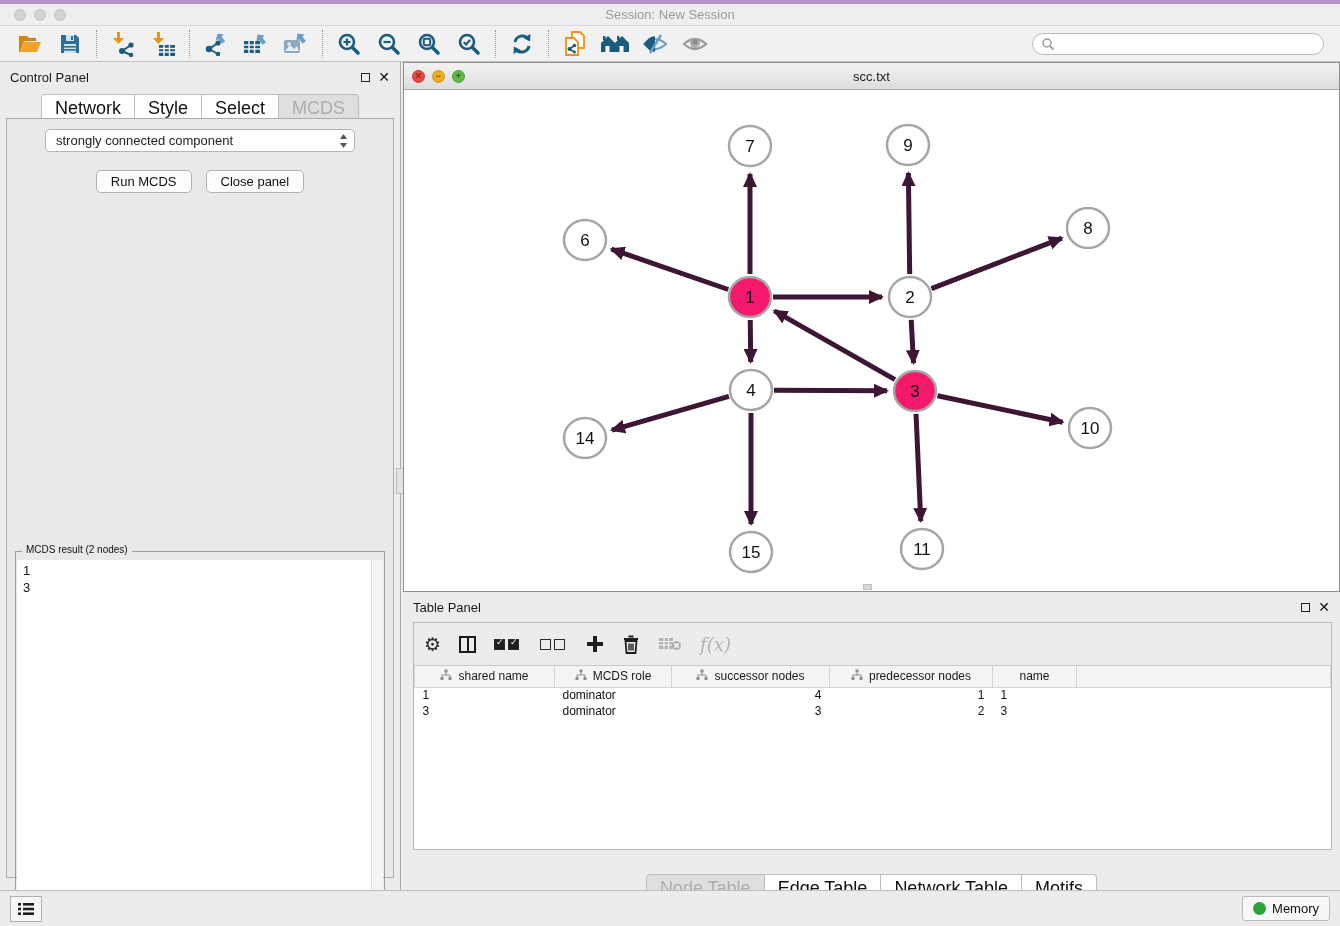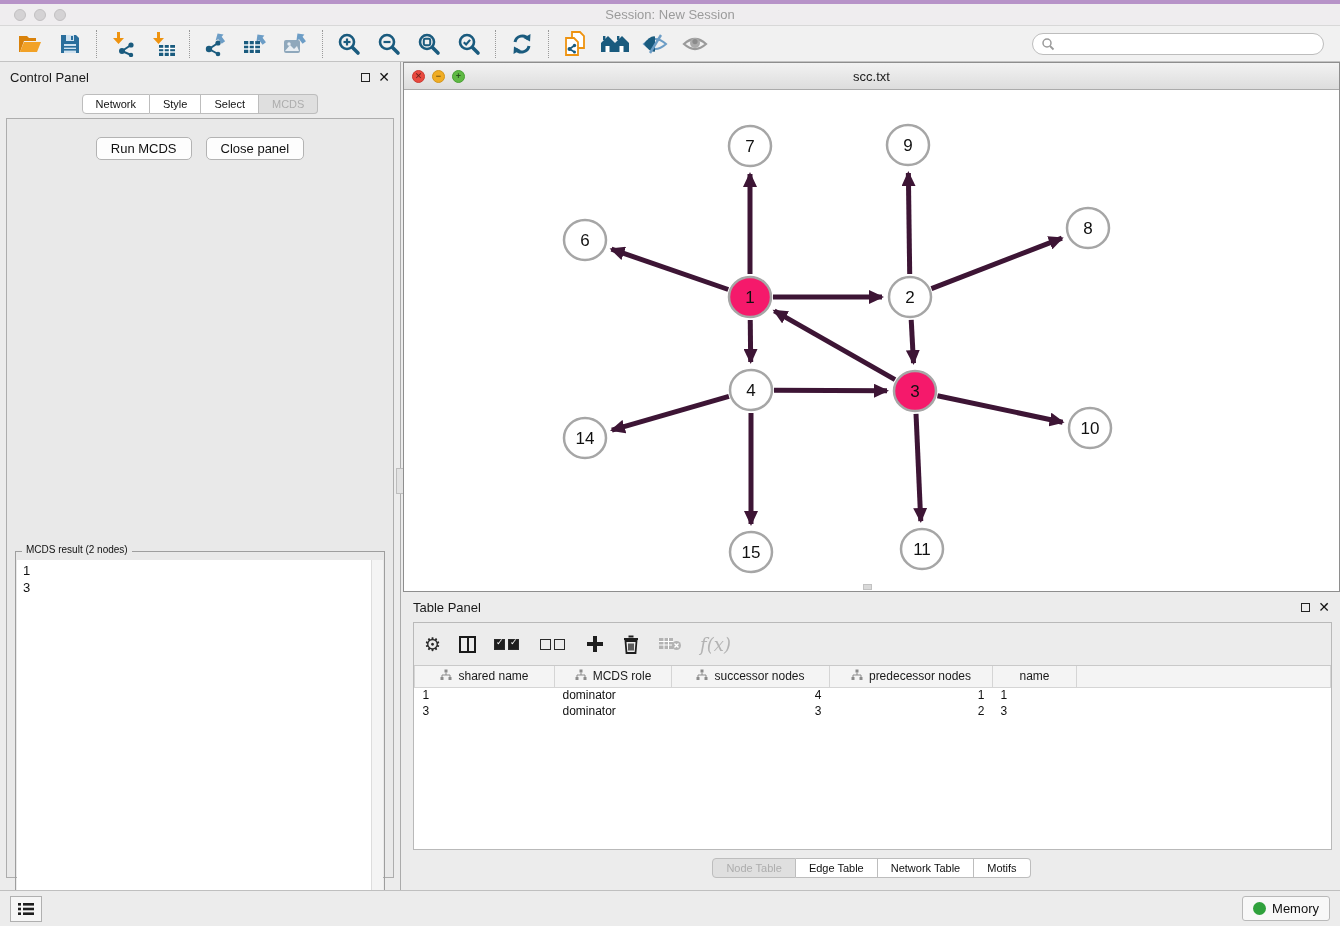--- a/index.html
+++ b/index.html
@@ -35,21 +35,21 @@
   
   .control-panel { position:absolute; left:0; top:62px; width:401px; height:828px; background:#ECECEC; border-right:1px solid #ABABAB; }
   .panel-header { height:30px; display:flex; align-items:center; padding:0 10px; }
   .panel-title { font-size:13px; color:#1A1A1A; }
   .win-btns { margin-left:auto; display:flex; gap:8px; align-items:center; }
   .wb-square { width:9px; height:9px; border:1.5px solid #222; display:inline-block; }
   .wb-x { font-weight:bold; font-size:14px; color:#111; line-height:1; }
   .seg-tabs { display:flex; justify-content:center; margin-top:2px; }
   .seg-tab {
     background:#fff; border:1px solid #BDBDBD; border-left:none;
-    padding:3px 13px; font-size:11px; color:#111; cursor:default;
+    padding:3px 13px; font-size:18px; color:#111; cursor:default;
   }
   .seg-tab:first-child { border-left:1px solid #BDBDBD; border-radius:4px 0 0 4px; }
   .seg-tab:last-child { border-radius:0 4px 4px 0; }
   .seg-tab.sel-gray { background:#DFDFDF; color:#ADADAD; }
   .cp-content {
     position:absolute; left:6px; top:56px; width:388px; height:760px;
     background:#E9E9E9; border:1px solid #ADADAD;
   }
   .opt-label { text-align:center; margin-top:18px; font-size:13px; color:#111; }
   .combo {
@@ -356,20 +356,29 @@
       <span class="wb-x">✕</span>
     </span>
   </div>
   <div class="seg-tabs">
     <span class="seg-tab">Network</span>
     <span class="seg-tab">Style</span>
     <span class="seg-tab">Select</span>
     <span class="seg-tab sel-gray">MCDS</span>
   </div>
   <div class="cp-content">
+    <div class="combo">
+      <span class="combo-value">strongly connected component</span>
+      <span>
+          <svg width="9" height="16" viewBox="0 0 9 16">
+            <path d="M4.5 1 L8 6 H1 Z" fill="#555"></path>
+            <path d="M4.5 15 L1 10 H8 Z" fill="#555"></path>
+          </svg>
+        </span>
+    </div>
     <div class="btn-row">
       <span class="mac-btn">Run MCDS</span>
       <span class="mac-btn">Close panel</span>
     </div>
     <div class="result-box">
       <span class="result-legend">MCDS result (2 nodes)</span>
       <div class="result-area" id="result-list">
           <div class="result-line">1</div>
           <div class="result-line">3</div>
         </div>
@@ -595,21 +604,21 @@
             <td class="al">dominator</td>
             <td class="ar">3</td>
             <td class="ar">2</td>
             <td class="al">3</td>
             <td></td>
           </tr>
         </tbody>
     </table>
   </div>
   <div class="tp-tabs-row">
-    <div class="seg-tabs" style="margin-top:0;">
+    <div class="seg-tabs" style="margin-top:16px;">
       <span class="seg-tab sel-gray">Node Table</span>
       <span class="seg-tab">Edge Table</span>
       <span class="seg-tab">Network Table</span>
       <span class="seg-tab">Motifs</span>
     </div>
   </div>
 </div>
 
 <div class="statusbar">
   <div class="sb-left-btn">

